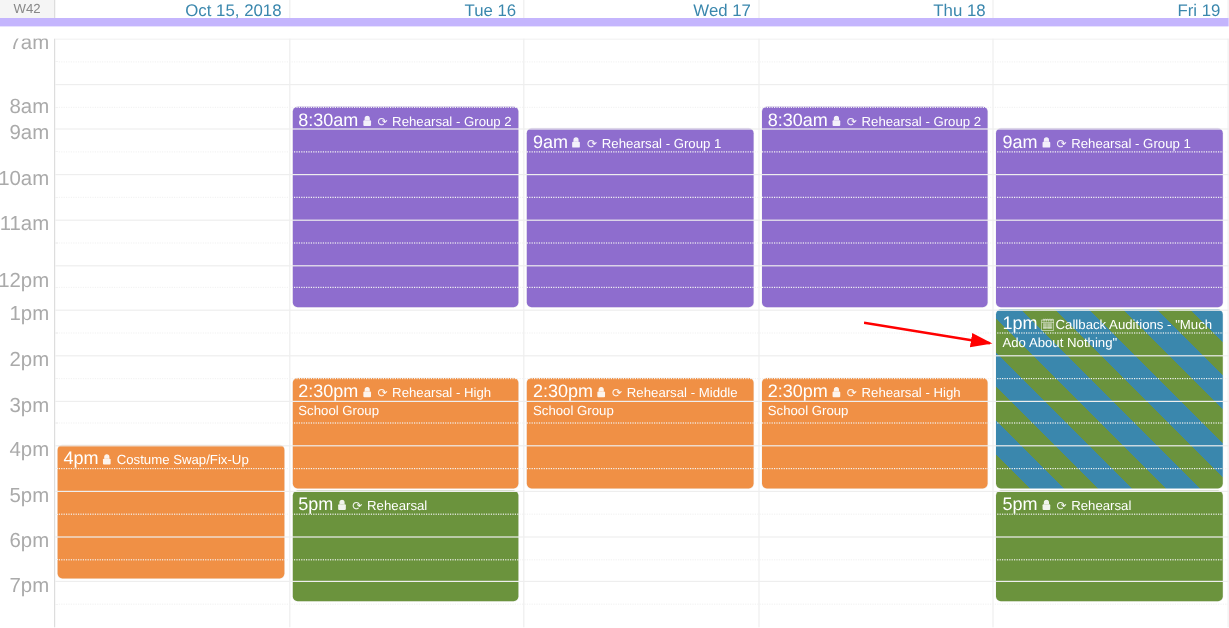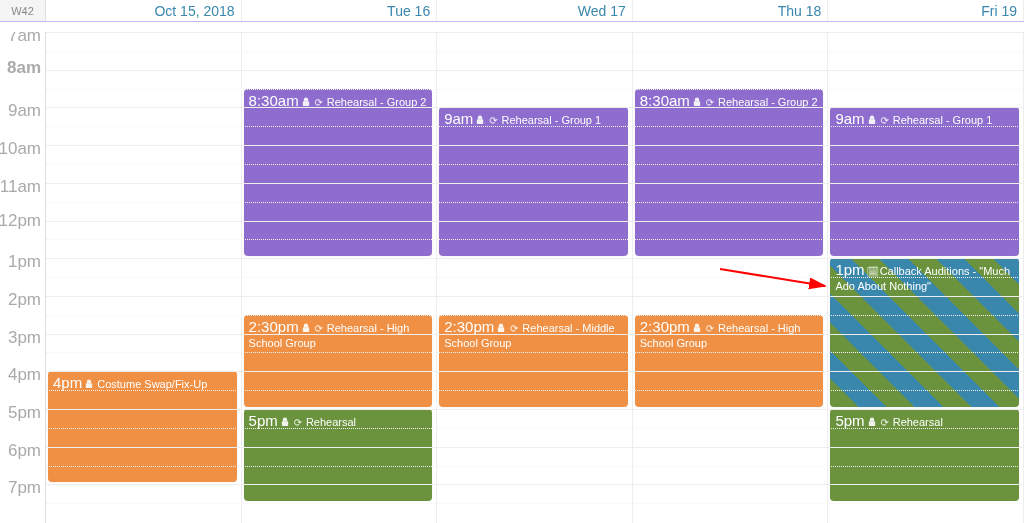--- a/index.html
+++ b/index.html
@@ -12,21 +12,21 @@
   .calendar {
     width: 1024px;
     height: 523px;
     position: relative;
     display: flex;
     flex-direction: column;
   }
   .header-row {
     display: flex;
     height: 22px;
-    border-bottom: 1px solid #c4b5fd;
+    border-bottom: 7px solid #c4b5fd;
     flex-shrink: 0;
     background: #fff;
     position: relative;
     z-index: 2;
   }
   .week-cell {
     width: 46px;
     background: #f5f5f5;
     border-right: 1px solid #ddd;
     display: flex;
@@ -133,25 +133,25 @@
     <div class="day-header">Oct 15, 2018</div>
     <div class="day-header">Tue 16</div>
     <div class="day-header">Wed 17</div>
     <div class="day-header">Thu 18</div>
     <div class="day-header">Fri 19</div>
   </div>
 
   <div class="body">
     <div class="time-col" id="time-col">
         <div class="time-label" style="top: 0px;">7am</div>
-        <div class="time-label" style="top: 32px; font-weight: bold;">8am</div>
+        <div class="time-label" style="top: 53px;">8am</div>
         <div class="time-label" style="top: 75.4px;">9am</div>
         <div class="time-label" style="top: 113.1px;">10am</div>
         <div class="time-label" style="top: 150.8px; margin-left: 22px;">11am</div>
-        <div class="time-label" style="top: 185px;">12pm</div>
+        <div class="time-label" style="top: 198px;">12pm</div>
         <div class="time-label" style="top: 226.2px;">1pm</div>
         <div class="time-label" style="top: 263.9px;">2pm</div>
         <div class="time-label" style="top: 301.6px;">3pm</div>
         <div class="time-label" style="top: 339.3px;">4pm</div>
         <div class="time-label" style="top: 377px;">5pm</div>
         <div class="time-label" style="top: 414.7px;">6pm</div>
         <div class="time-label" style="top: 452.4px;">7pm</div>
       </div>
     <div class="grid" id="grid">
       <div class="day-col">

